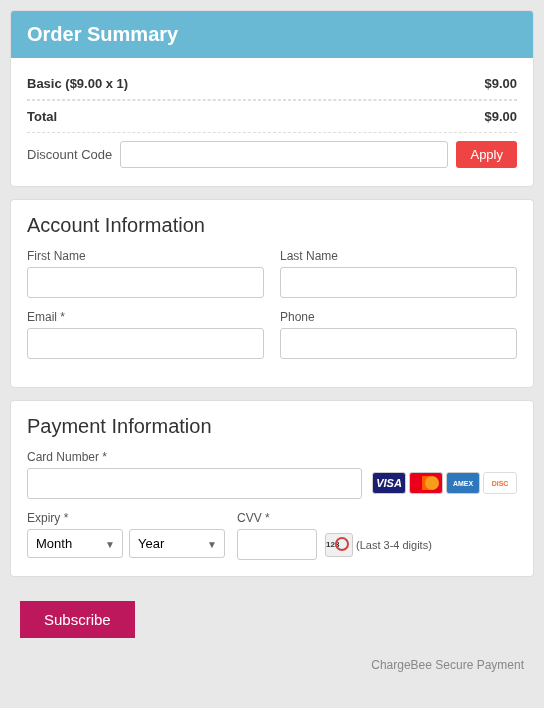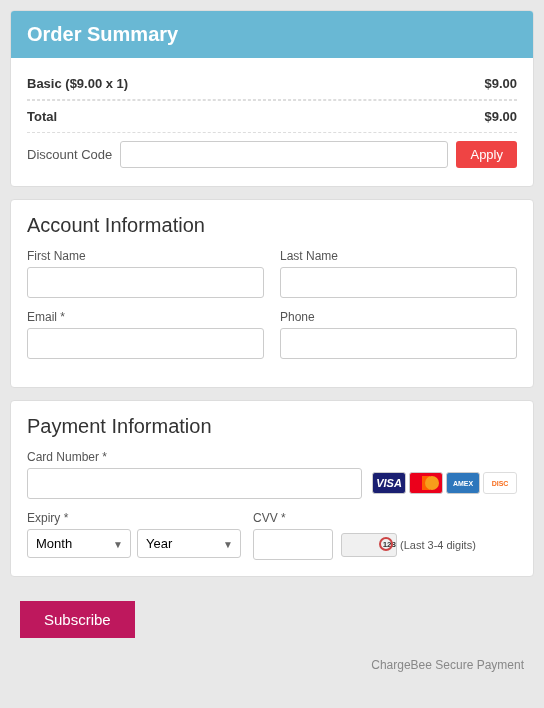--- a/index.html
+++ b/index.html
@@ -213,21 +213,21 @@
     .expiry-select-wrapper select {
       appearance: none;
       -webkit-appearance: none;
       border: 1px solid #ccc;
       border-radius: 3px;
       padding: 6px 28px 6px 8px;
       font-size: 13px;
       background: #fff;
       cursor: pointer;
       outline: none;
-      width: 104px;
+      width: 96px;
     }
 
     .select-arrow {
       position: absolute;
       right: 8px;
       top: 50%;
       transform: translateY(-50%);
       pointer-events: none;
       color: #666;
       font-size: 10px;
@@ -265,25 +265,25 @@
       align-items: center;
       gap: 3px;
       font-size: 11px;
       color: #555;
     }
 
     .cvv-card-icon {
       background: #f0f0f0;
       border: 1px solid #ccc;
       border-radius: 3px;
-      width: 56px;
+      width: 28px;
       height: 24px;
       display: flex;
       align-items: center;
-      justify-content: flex-end;
+      justify-content: flex-start;
       position: relative;
     }
 
     .cvv-number {
       font-size: 8px;
       color: #333;
       font-weight: bold;
     }
 
     .cvv-circle {

